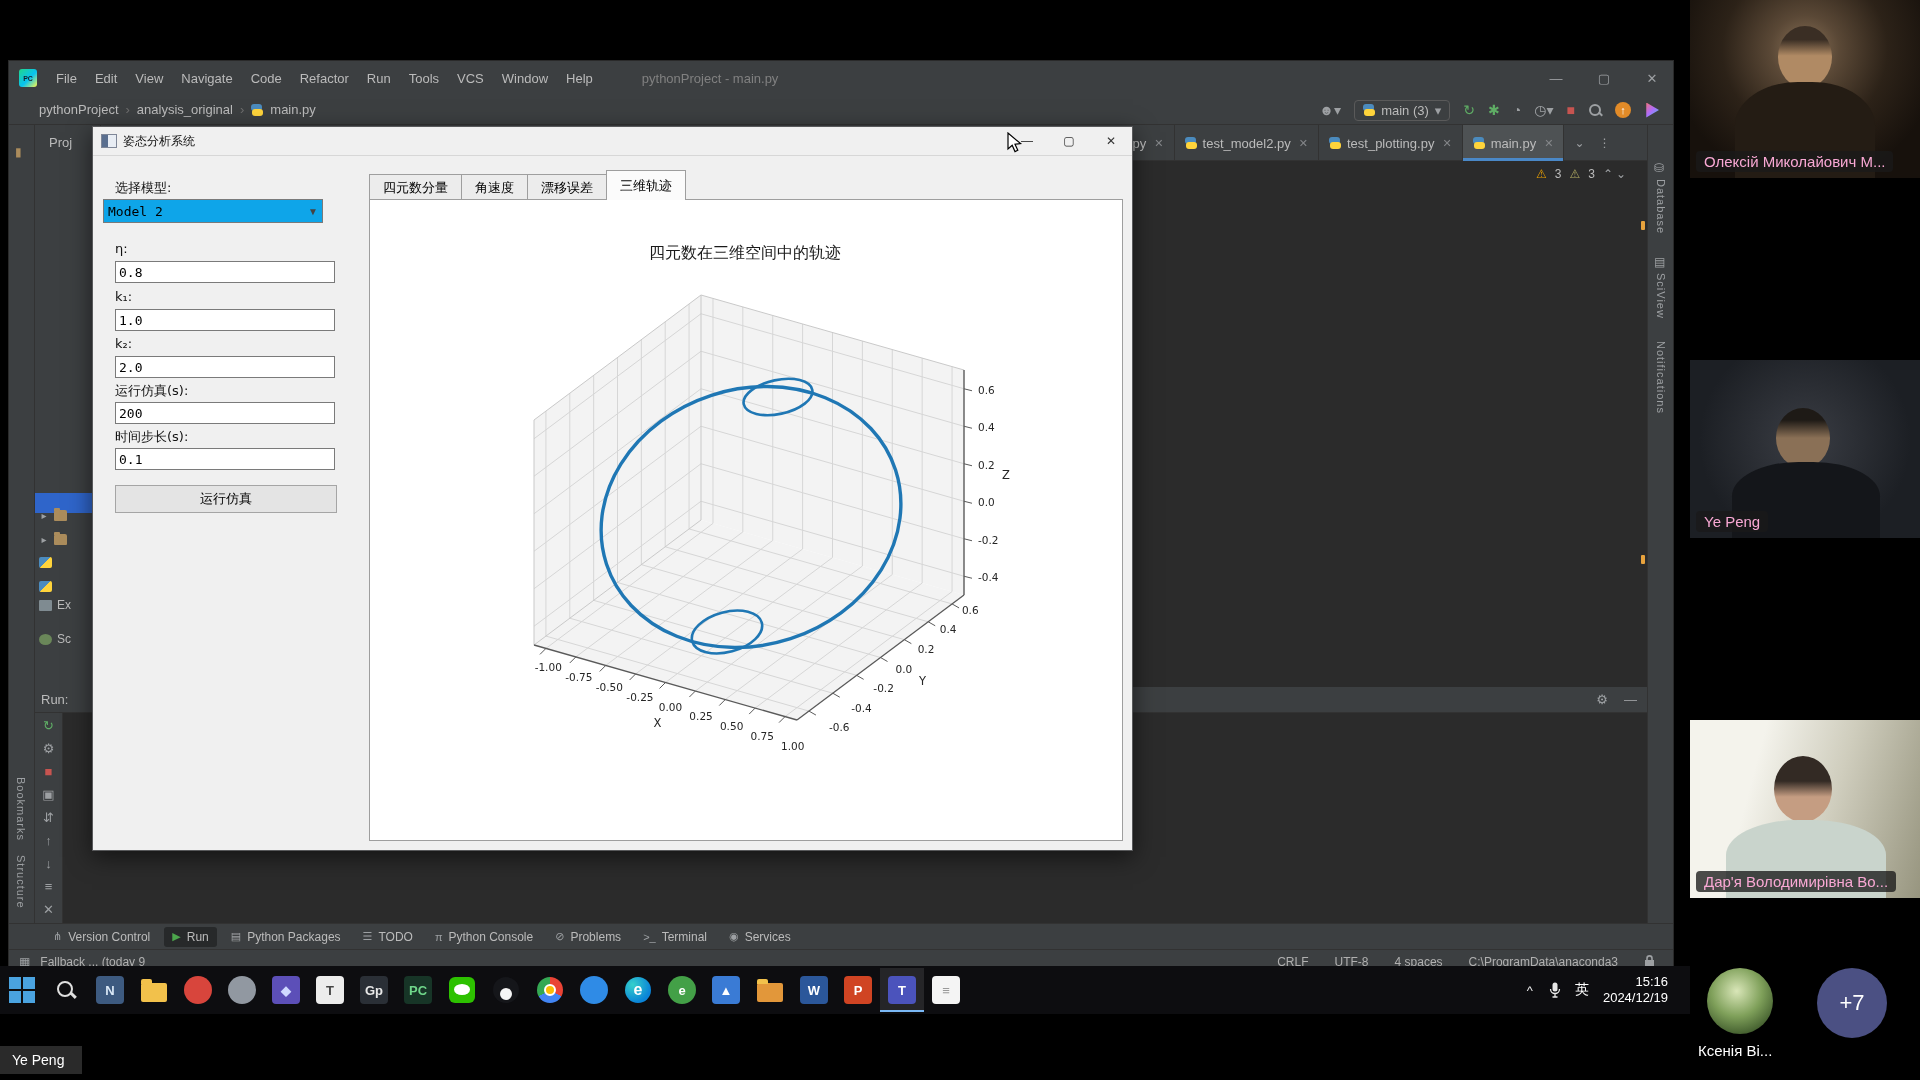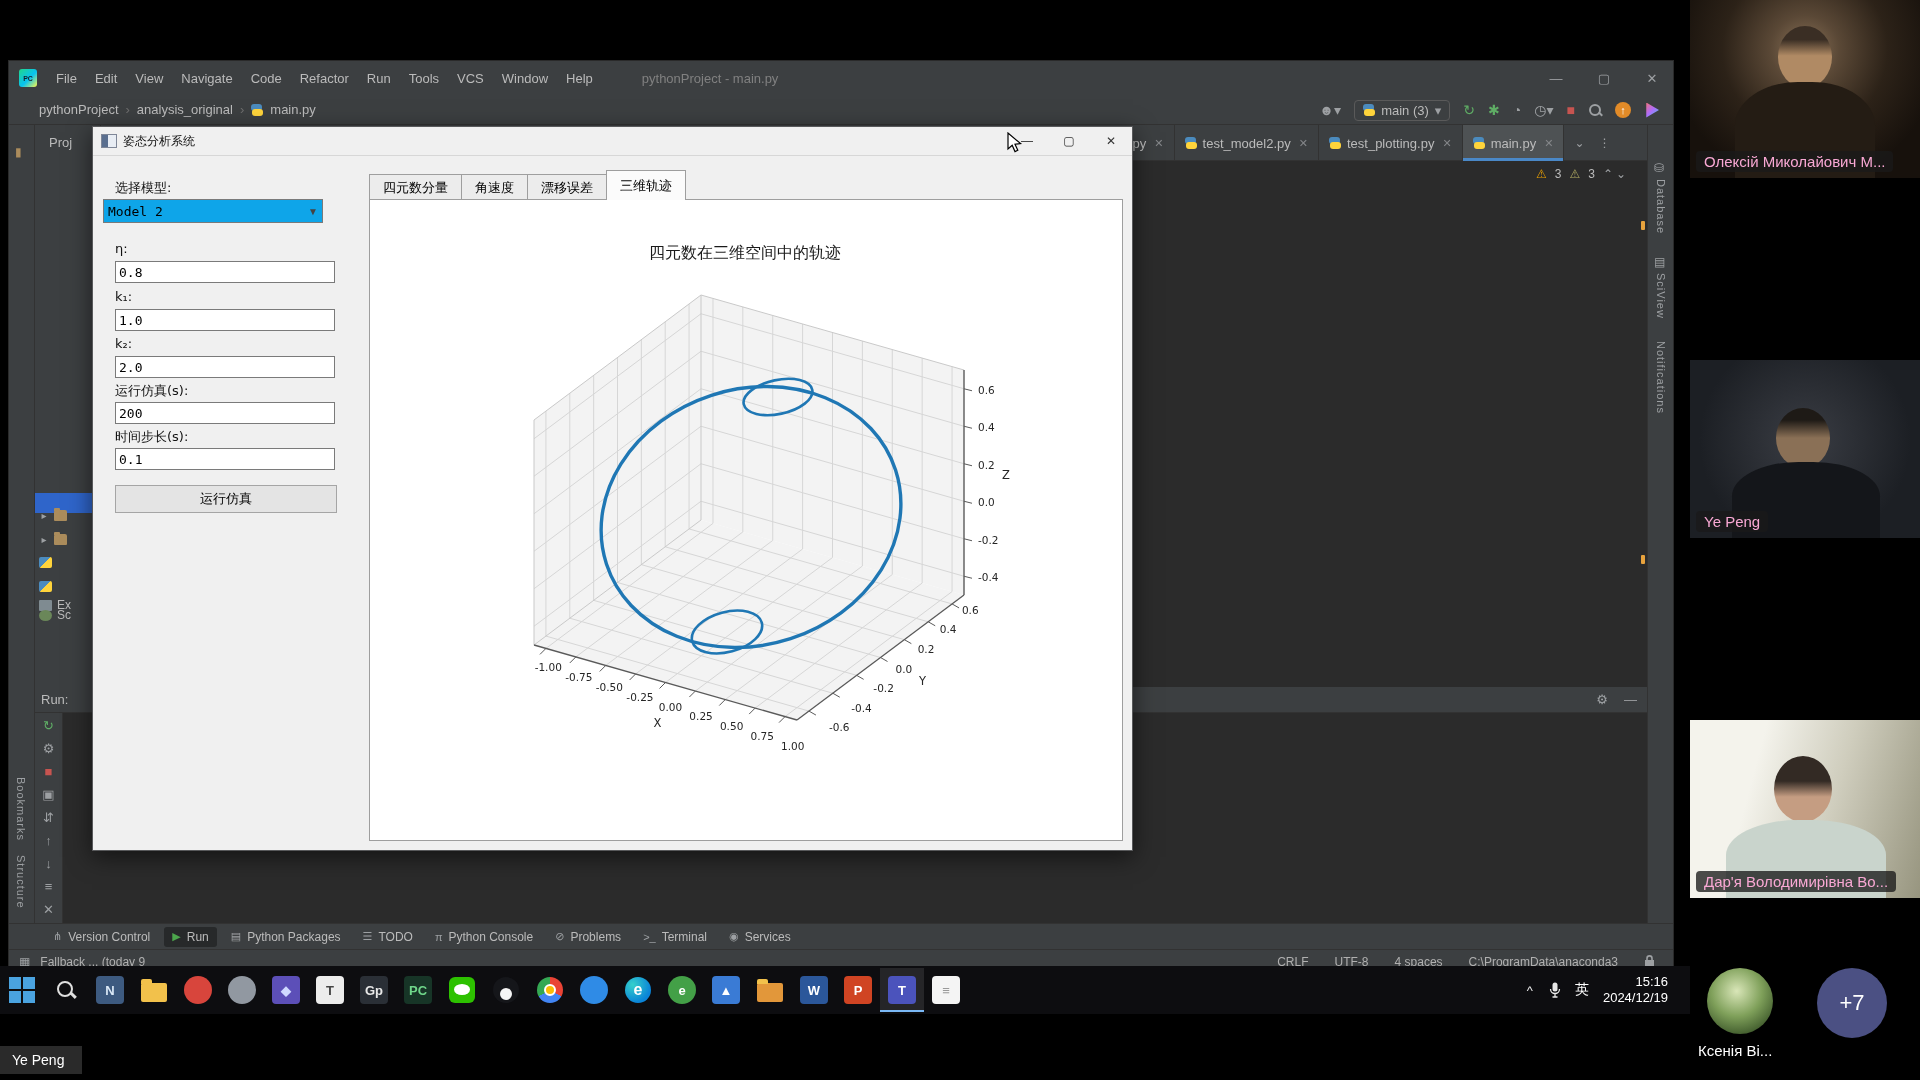--- a/index.html
+++ b/index.html
@@ -283,21 +283,21 @@
           <div class="trow" style="top: 427px; left: 4px;">
             <span class="tico pyfile"></span>
           </div>
           <div class="trow" style="top: 451px; left: 4px;">
             <span class="tico pyfile"></span>
           </div>
           <div class="trow" style="top: 470px; left: 4px;">
             <span class="tico lib"></span>
             <span>Ex</span>
           </div>
-          <div class="trow" style="top: 480px; left: 4px; align-items: center;">
+          <div class="trow" style="top: 504px; left: 4px; align-items: center;">
             <span class="tico scratch"></span>
             <span>Sc</span>
           </div>
         </div>
     </div>
 
     <div class="stripe-l">
       <span class="sico" style="top:20px;color:#ab8c5c">▮</span>
       <span class="vtext" style="top:652px">Bookmarks</span>
       <span class="vtext" style="top:730px">Structure</span>

